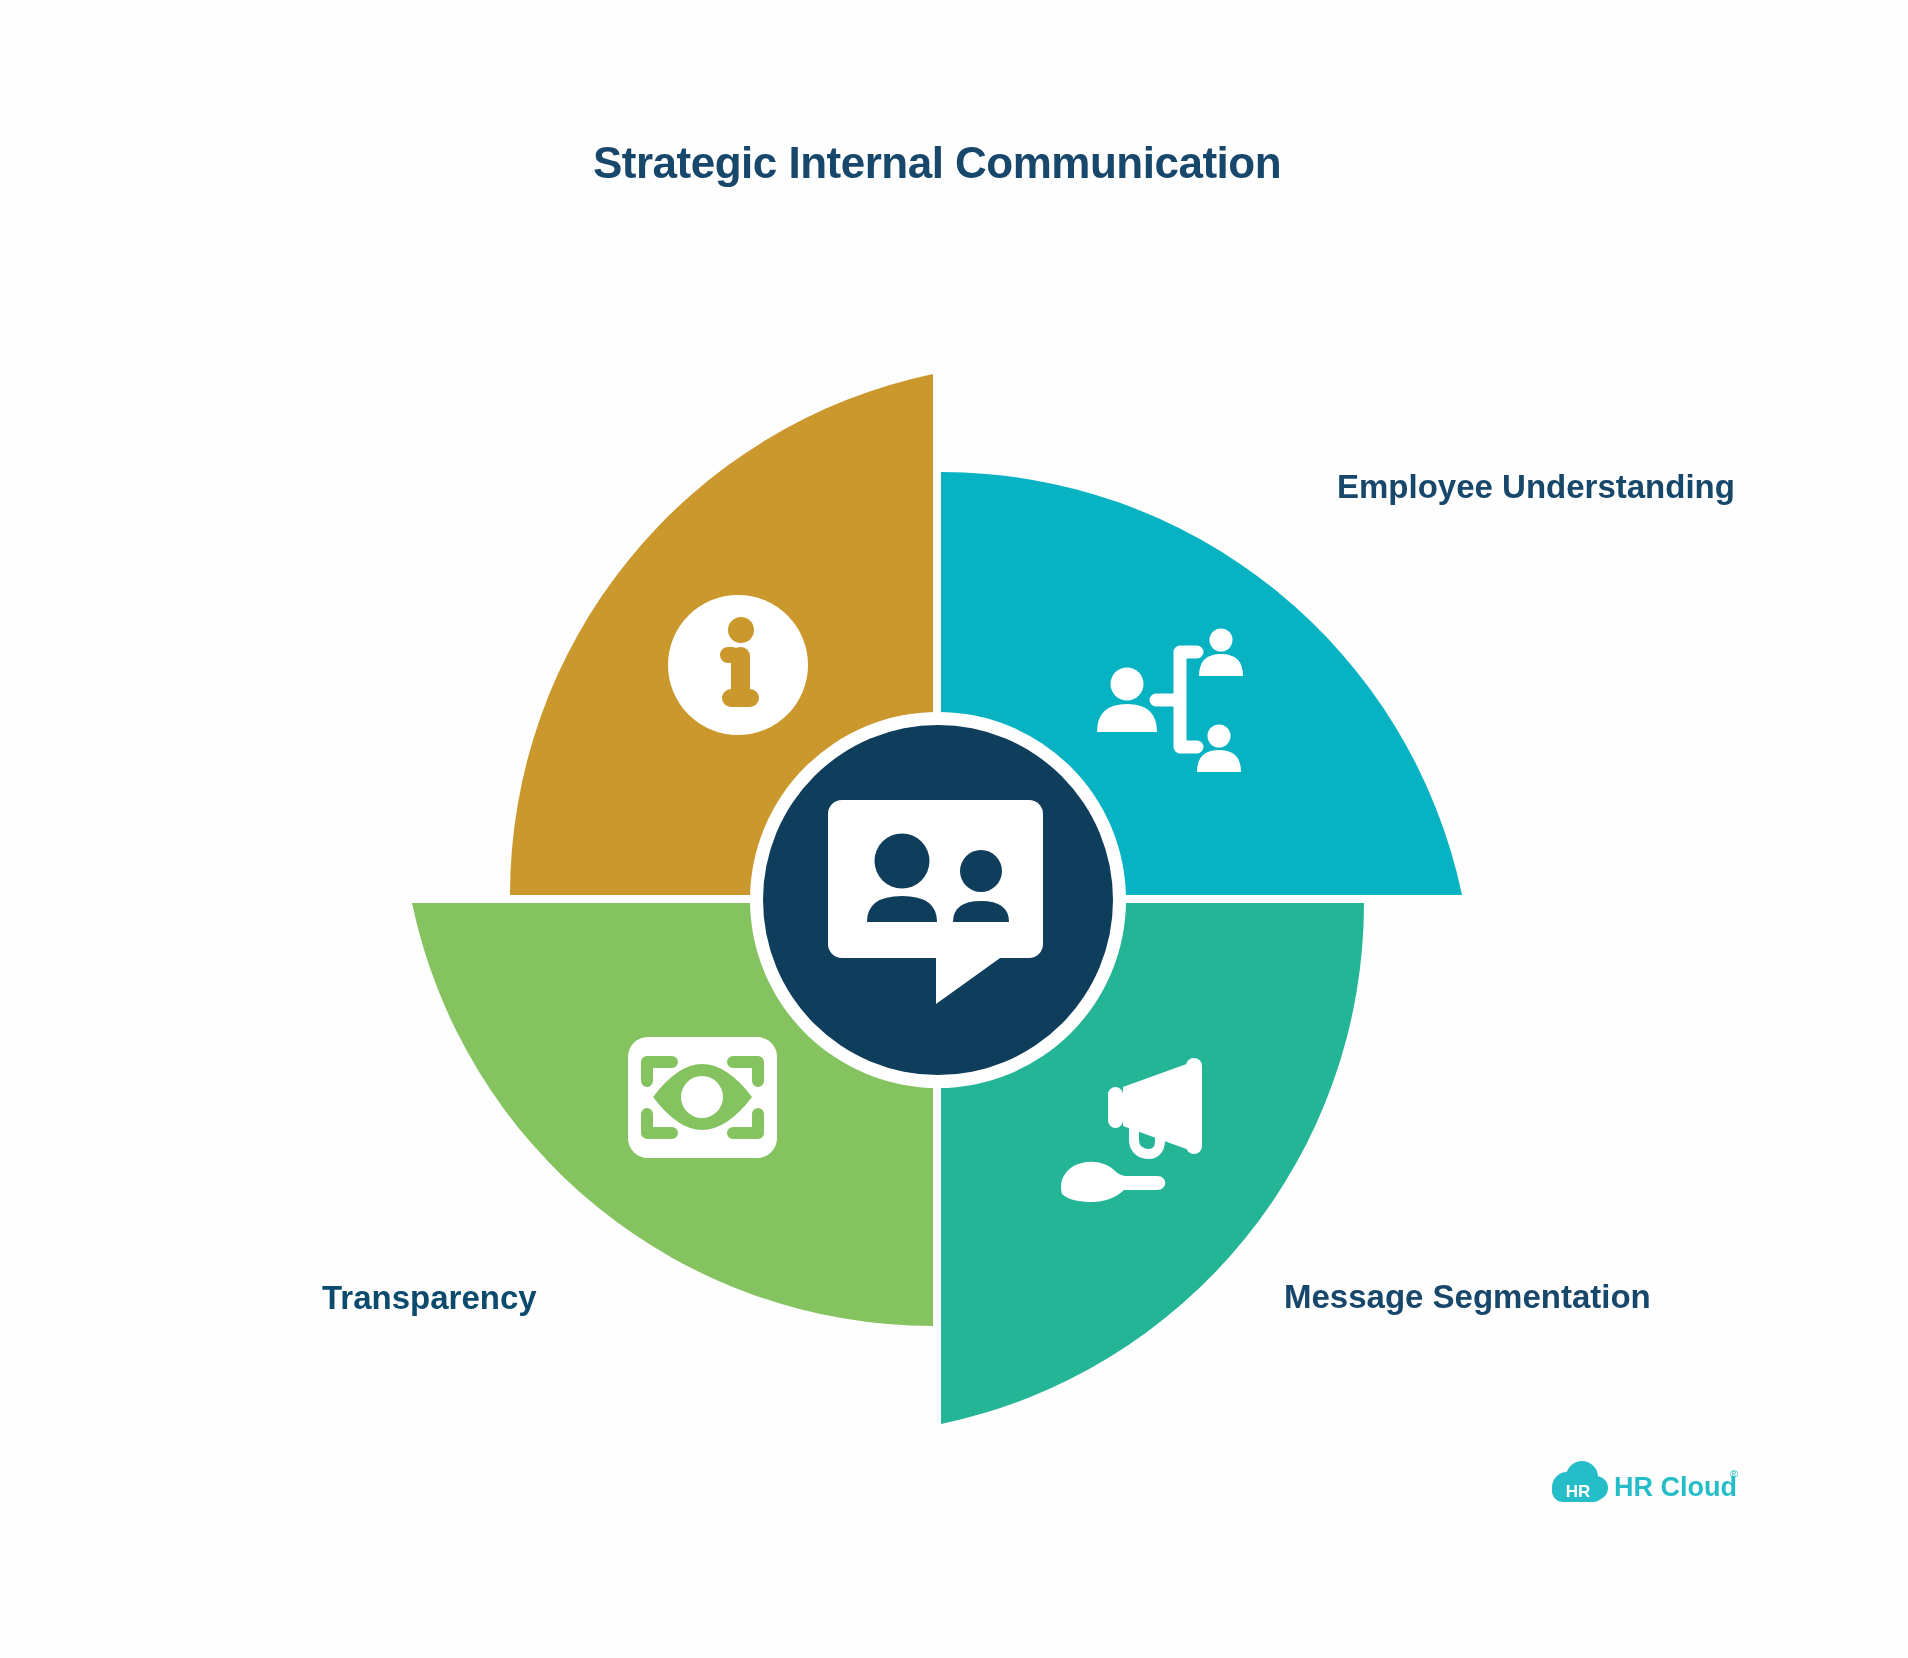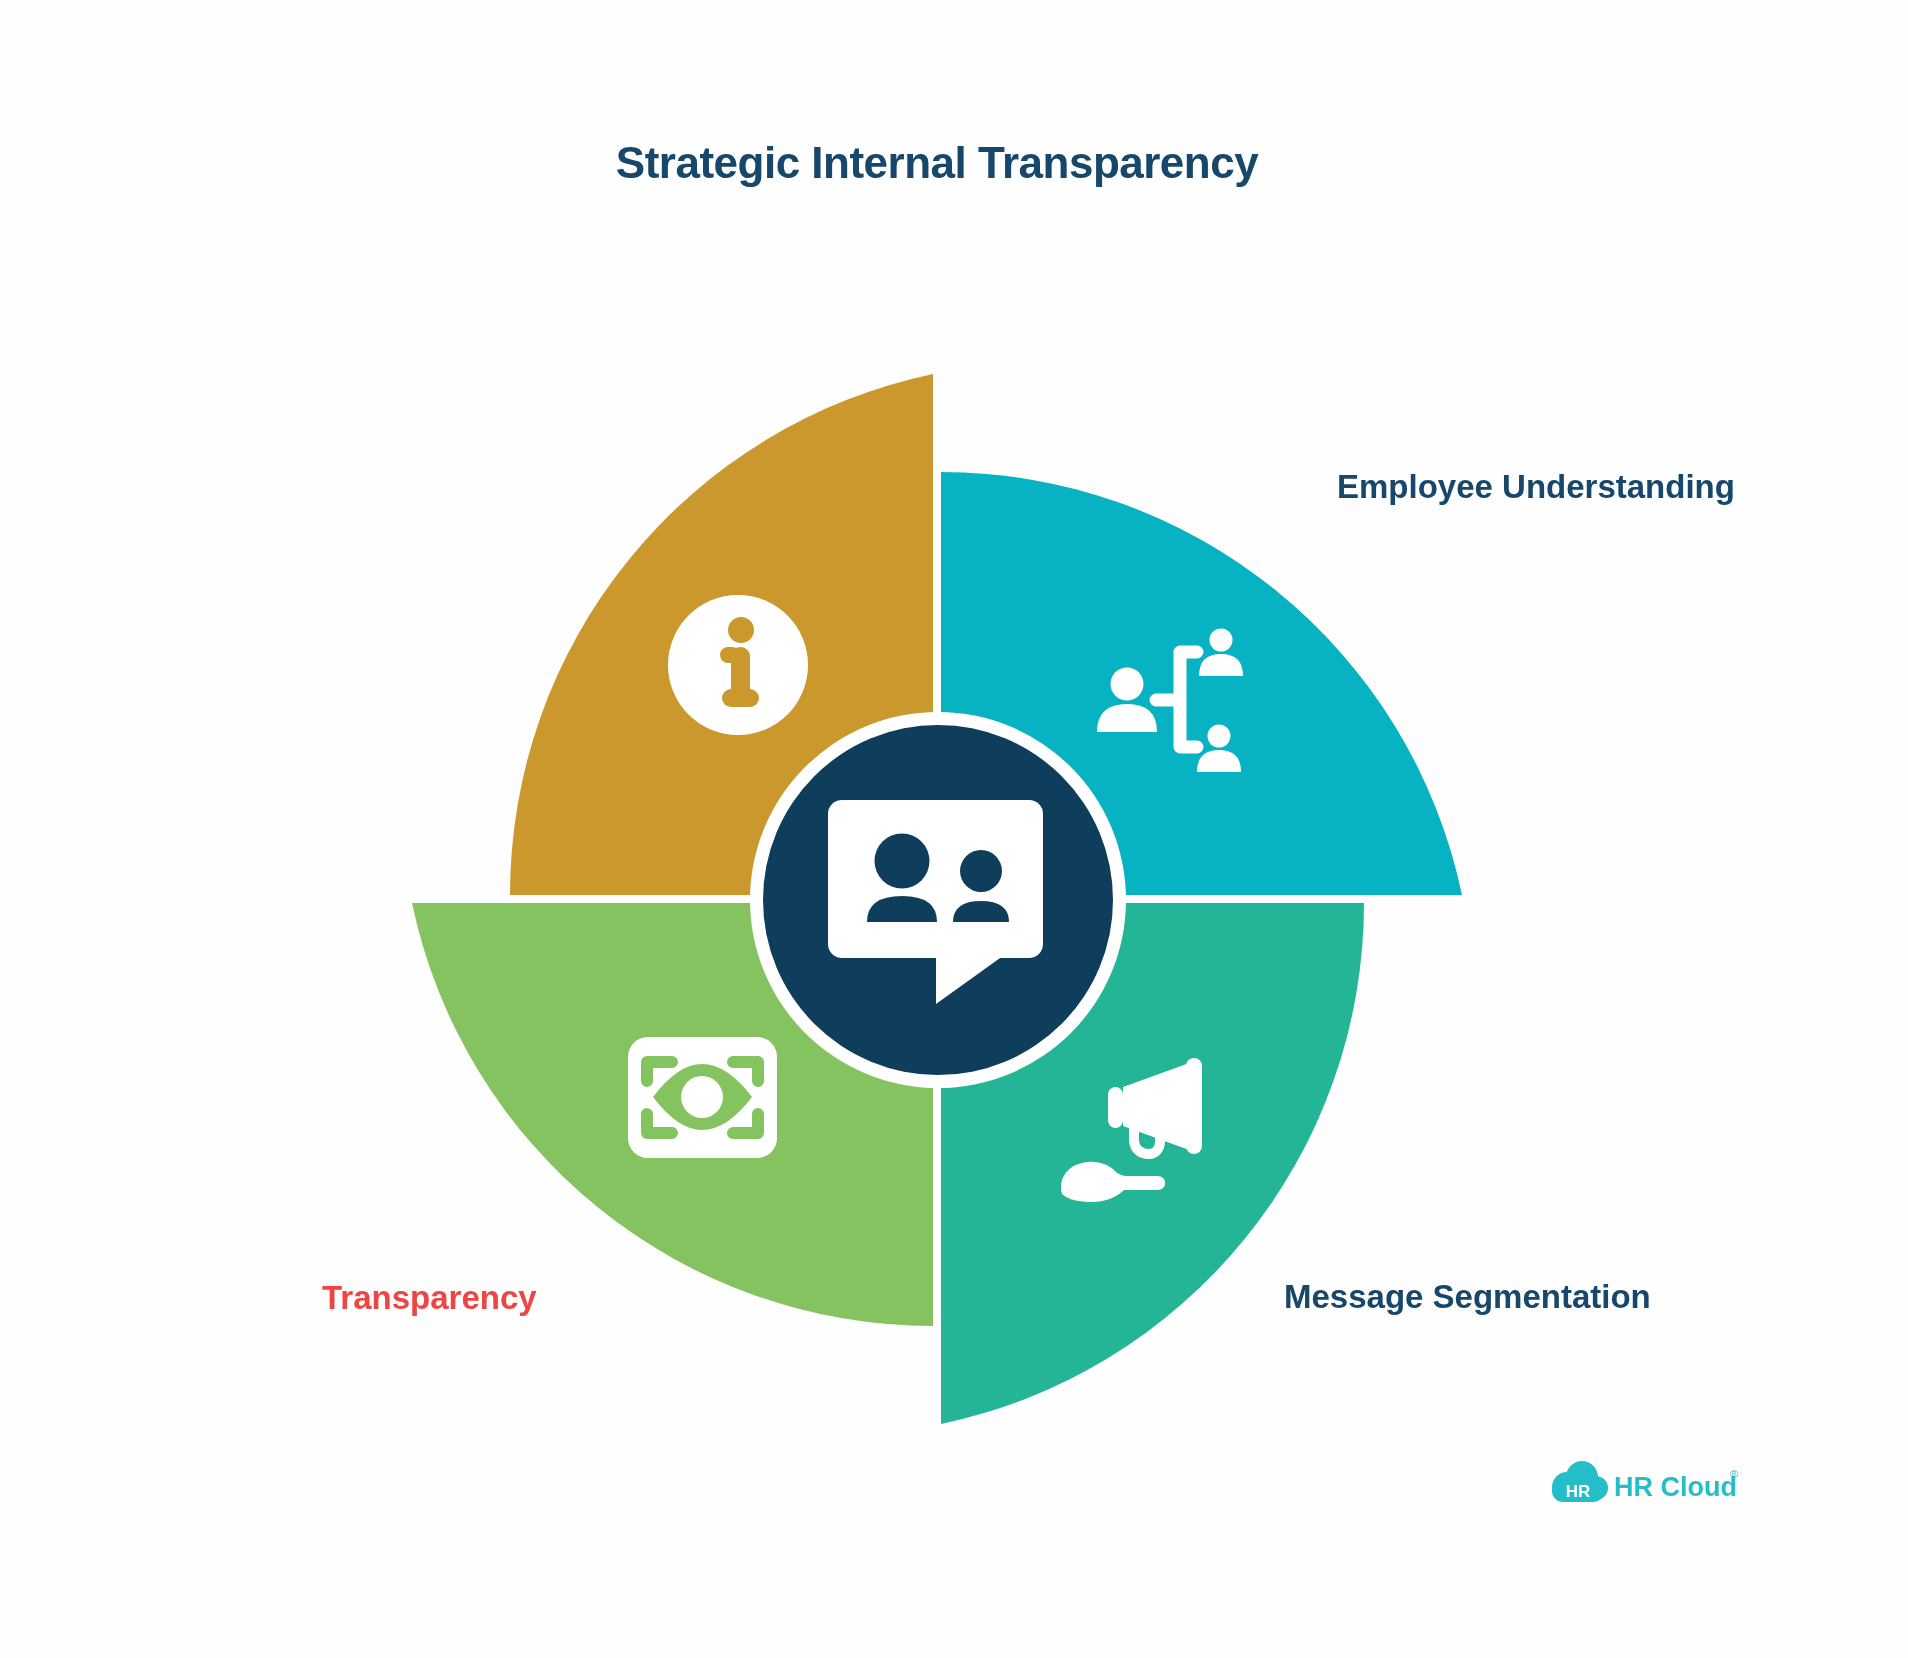--- a/index.html
+++ b/index.html
@@ -97,21 +97,21 @@
         <circle cx="1582" cy="1477" r="16" fill="#25BEC8"></circle>
         <circle cx="1596" cy="1488" r="12" fill="#25BEC8"></circle>
         <rect x="1552" y="1480" width="52" height="22" rx="11" fill="#25BEC8"></rect>
         <text x="1578" y="1491" text-anchor="middle" dominant-baseline="central" font-family="Liberation Sans, sans-serif" font-size="17" font-weight="700" fill="#FFFFFF">HR</text>
       </g>
       <text x="1614" y="1496" font-family="Liberation Sans, sans-serif" font-size="27" font-weight="700" fill="#25BEC8">HR Cloud</text>
       <text x="1730" y="1478" font-family="Liberation Sans, sans-serif" font-size="11" fill="#25BEC8">®</text>
     </g>
   </svg>
 
-  <div class="page-title" style="color: rgb(23, 71, 107);">Strategic Internal Transparency</div>
+  <div class="page-title" style="color: rgb(23, 71, 107);">Strategic Internal Communication</div>
 
 
   <div class="quad-label label-employee" style="color: rgb(23, 71, 107);">Employee Understanding</div>
 
-  <div class="quad-label label-transparency" style="color: #ef4444;">Transparency</div>
+  <div class="quad-label label-transparency" style="color: #0c4a6e;">Transparency</div>
 
   <div class="quad-label label-message" style="color: rgb(23, 71, 107);">Message Segmentation</div>
 </div>
 
 </body></html>

